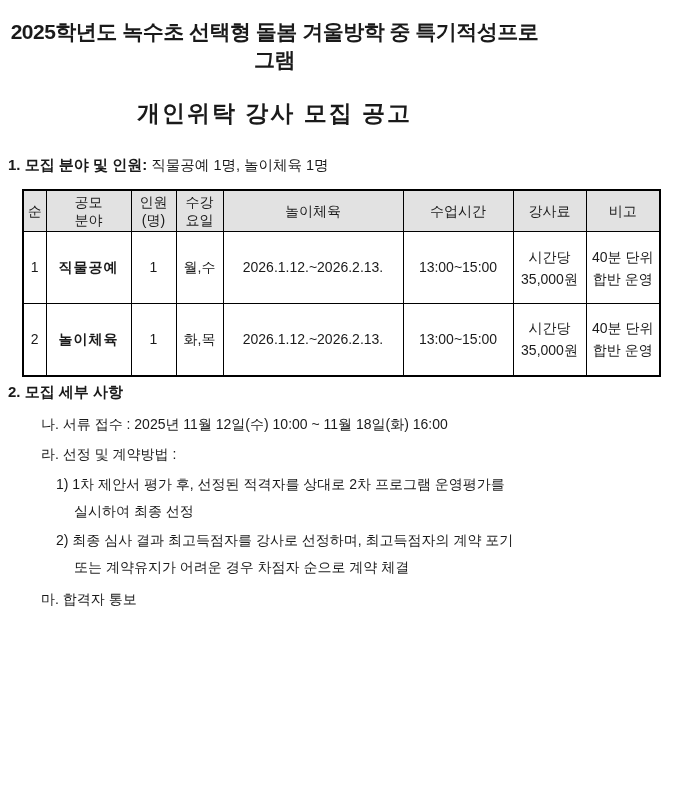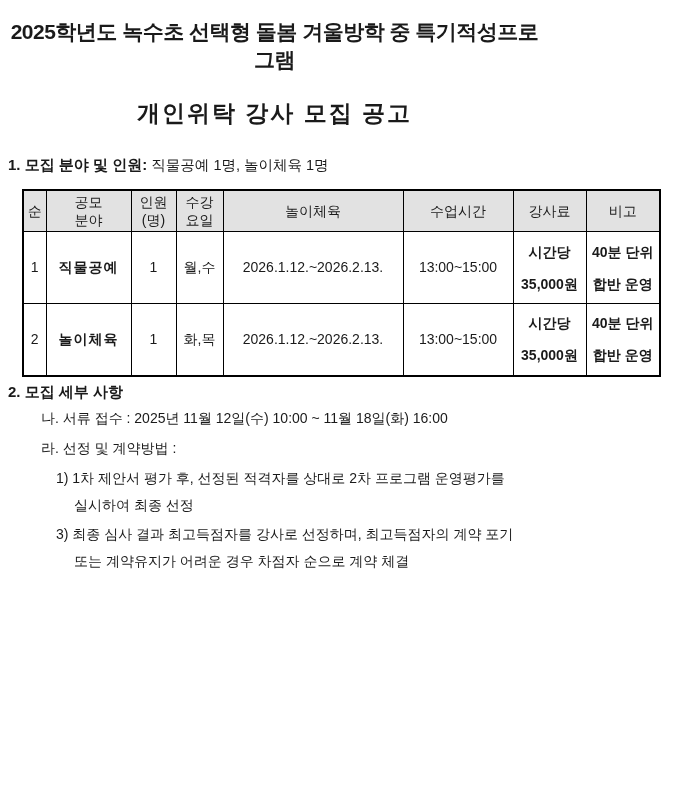--- a/index.html
+++ b/index.html
@@ -63,30 +63,30 @@
     white-space: pre-line;
     line-height: 19px;
   }
   table.recruit thead th {
     background: var(--header-bg);
     font-weight: normal;
     height: 41px;
     line-height: 18px;
   }
   table.recruit tbody tr { height: 72px; }
-  table.recruit td.cell-2line { line-height: 32px; font-weight: bold; }
+  table.recruit td.cell-2line { line-height: 22px; }
   td.bold { font-weight: bold; letter-spacing: 1px; }
 
   .footnote {
     margin: 10px 0 0 30px;
     font-size: 13.5px;
     line-height: 18px;
   }
   .section2-heading {
-    margin: 4px 0 0 0;
+    margin: 4px 0 6px 0;
     font-size: 15px;
     font-weight: bold;
     line-height: 22px;
   }
 
   .item {
     margin: 0 0 0 33px;
     font-size: 14px;
     line-height: 30px;
     white-space: nowrap;
@@ -167,15 +167,16 @@
       </tr>
     </tbody>
   </table>
 
 
   <p class="section2-heading">2. 모집 세부 사항</p>
 
   <p class="item">나. 서류 접수 : 2025년 11월 12일(수) 10:00 ~ 11월 18일(화) 16:00</p>
   <p class="item">라. 선정 및 계약방법 :</p>
   <p class="sub">1) 1차 제안서 평가 후, 선정된 적격자를 상대로 2차 프로그램 운영평가를 실시하여 최종 선정</p>
-  <p class="sub">3) 최종 심사 결과 최고득점자를 강사로 선정하며, 최고득점자의 계약 포기 또는 계약유지가 어려운 경우 차점자 순으로 계약 체결</p>
+  <p class="sub">2) 최종 심사 결과 최고득점자를 강사로 선정하며, 최고득점자의 계약 포기 또는 계약유지가 어려운 경우 차점자 순으로 계약 체결</p>
+  <p class="item ma">마. 합격자 통보</p>
 
 </div>
 
 </body></html>

